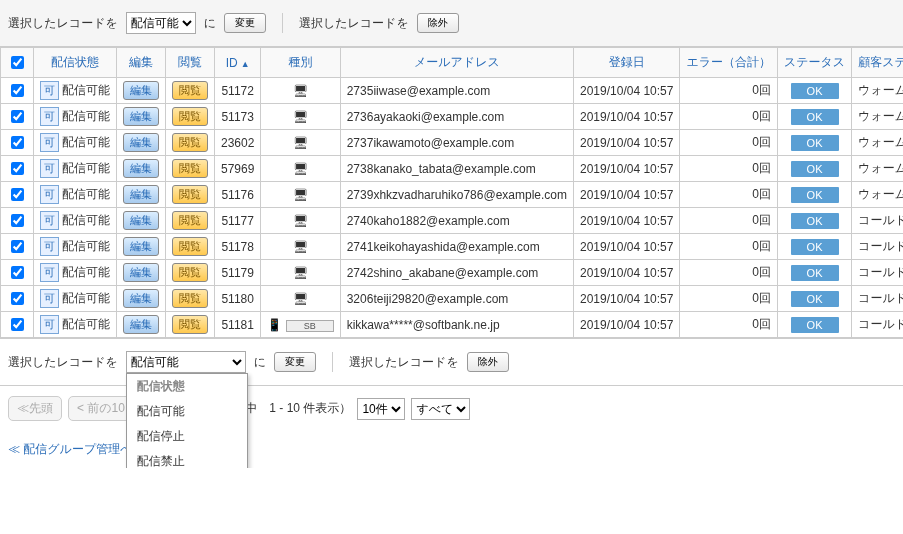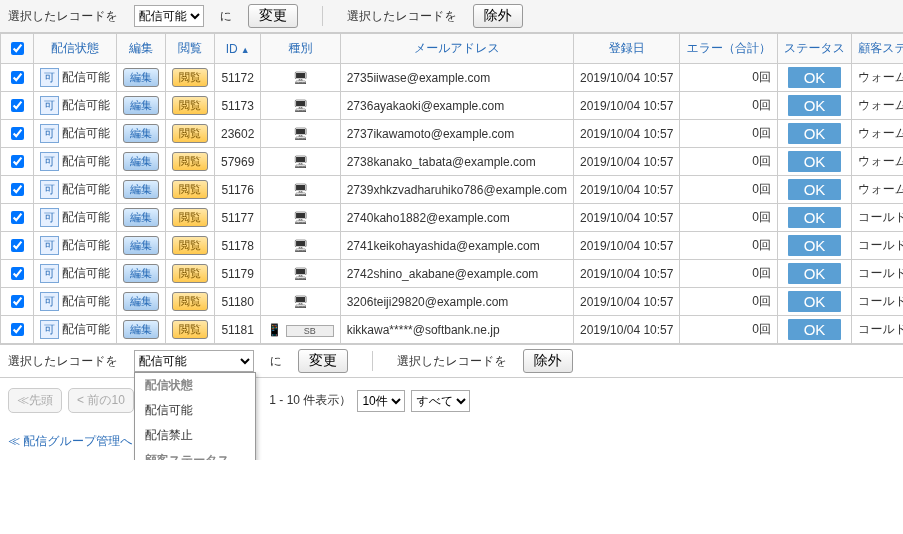--- a/index.html
+++ b/index.html
@@ -1,31 +1,31 @@
 <!DOCTYPE html>
 <html><head>
 <meta charset="utf-8">
 <style>
 body{margin:0;font-family:Meiryo,sans-serif;font-size:12px;color:#333;background:#fff}
-.bar{display:flex;align-items:center;padding:4px 8px;background:#f5f5f5;border-bottom:1px solid #ccc;gap:16px}
+.bar{display:flex;align-items:center;padding:12px 8px;background:#f5f5f5;border-bottom:1px solid #ccc;gap:8px}
 .bar2{background:#fff;border-top:1px solid #ccc}
 .sel{font-size:12px;height:22px;border:1px solid #aaa;background:#fff}
-.btn{font-size:14px;padding:2px 10px;border:1px solid #999;border-radius:3px;background:linear-gradient(#fff,#e8e8e8);cursor:pointer}
+.btn{font-size:10px;padding:2px 10px;border:1px solid #999;border-radius:3px;background:linear-gradient(#fff,#e8e8e8);cursor:pointer}
 .sep{width:1px;height:20px;background:#ccc;margin:0 8px}
 table{border-collapse:collapse;width:100%}
 th{background:#f9f9f9;color:#2b6db8;font-weight:normal;padding:5px 6px;border:1px solid #ccc;text-align:center;white-space:nowrap}
 th.sort::after{content:"▲";color:#2b6db8;font-size:9px;margin-left:3px}
 td{border:1px solid #ccc;padding:3px 6px;text-align:center;white-space:nowrap}
 td.l{text-align:left}
 td.r{text-align:right}
 .tag-ka{display:inline-block;background:#e6f0ff;border:1px solid #7aa7d9;color:#2b6db8;padding:1px 3px;font-size:11px;margin-right:3px}
 .mini{font-size:11px;padding:1px 6px;border:1px solid #888;border-radius:3px;cursor:pointer}
 .edit{background:linear-gradient(#dceeff,#a8cbee);color:#2b6db8}
 .view{background:linear-gradient(#ffe7a8,#ffc94f);color:#7a5400}
-.ok{display:inline-block;background:#5a9fd4;color:#fff;padding:2px 16px;font-size:15px;border-radius:1px}
+.ok{display:inline-block;background:#5a9fd4;color:#fff;padding:2px 16px;font-size:11px;border-radius:1px}
 .sb{display:inline-block;background:#eee;border:1px solid #aaa;color:#555;font-size:9px;padding:0 17px}
 .pc::before{content:"🖥";font-size:12px}
 .mb::before{content:"📱";font-size:12px}
 .pager{padding:10px 8px;display:flex;align-items:center;gap:6px;color:#999}
 .pgbtn{padding:3px 8px;border:1px solid #ccc;border-radius:5px;background:#f5f5f5;color:#aaa}
 .link{color:#2b6db8;cursor:pointer;padding:10px 8px;display:block}
 .dd-wrap{position:relative;display:inline-block}
 .dd{position:absolute;top:22px;left:0;width:120px;background:#fff;border:1px solid #999;box-shadow:2px 2px 4px rgba(0,0,0,.2);z-index:10}
 .dd div{padding:4px 10px}
 .dd .hdr{color:#888;font-weight:bold}
@@ -196,20 +196,21 @@
     </tbody>
 </table>
 
 <div class="bar bar2">
 <span>選択したレコードを</span>
 <span class="dd-wrap">
 <select class="sel" style="width:120px"><option>配信可能</option></select>
 <div class="dd">
 <div class="hdr">配信状態</div>
 <div class="opt">配信可能</div>
+<div class="opt">配信停止</div>
 <div class="opt">配信禁止</div>
 <div class="hdr">顧客ステータス</div>
 <div class="opt">未設定</div>
 <div class="opt">コールドリード</div>
 <div class="opt">ウォームリード</div>
 
 <span class="cursor" style="left:100px;top:168px">↖</span>
 </div>
 </span>
 <span>に</span>

